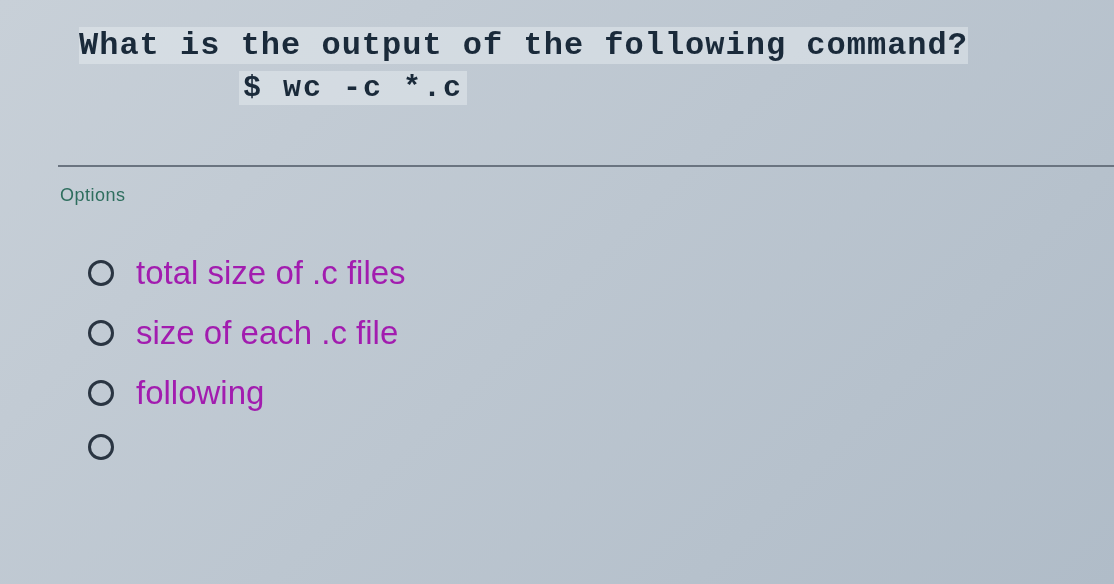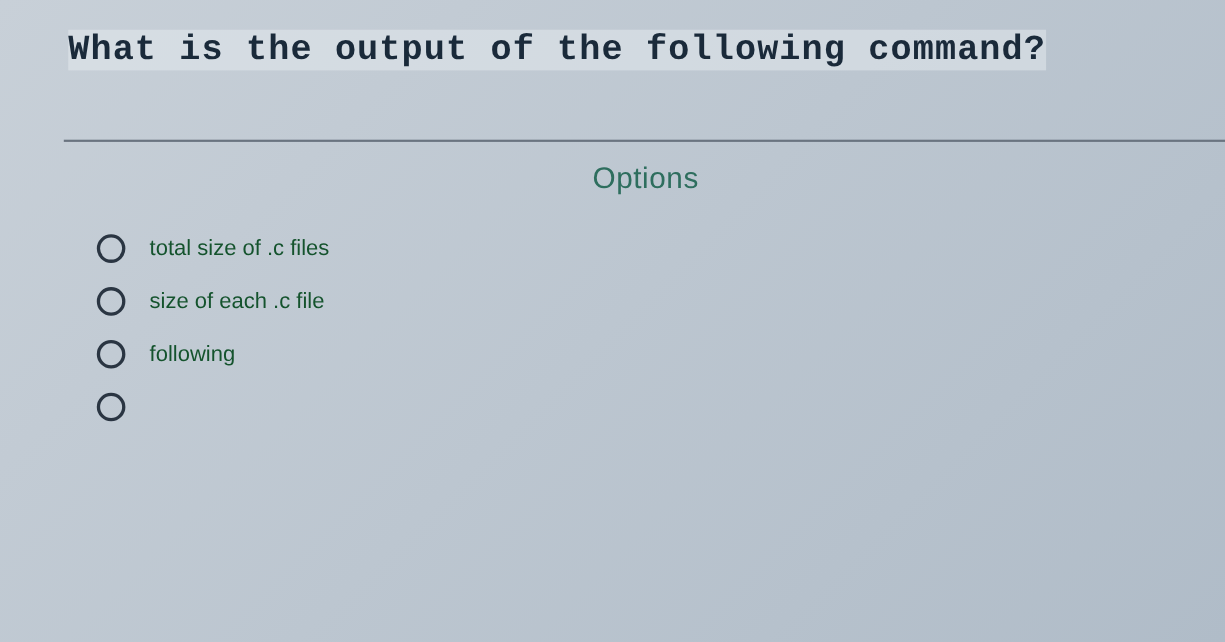--- a/index.html
+++ b/index.html
@@ -5,21 +5,21 @@
   * { box-sizing: border-box; margin: 0; padding: 0; }
   body {
     width: 1114px;
     height: 584px;
     background: linear-gradient(135deg, #c8d0d8 0%, #b0bcc8 100%);
     font-family: Arial, Helvetica, sans-serif;
     padding: 0;
     overflow: hidden;
   }
   .question-block {
-    margin: 22px 60px 0 54px;
+    margin: 22px 60px 0 71px;
     padding: 2px 8px 8px 8px;
   }
   .question-text {
     font-family: "Courier New", Courier, monospace;
     font-weight: bold;
     font-size: 32px;
     color: #1a2a3a;
     letter-spacing: 1px;
     line-height: 1.35;
     background: rgba(230,235,240,0.5);
@@ -41,54 +41,56 @@
     border: none;
     border-top: 2px solid #6a7480;
     margin: 52px 0 0 58px;
     width: calc(100% - 58px);
   }
   .options-section {
     margin: 18px 0 0 60px;
   }
   .options-heading {
     font-family: Arial, sans-serif;
-    font-size: 27px;
+    font-size: 18px;
     color: #2e6e5e;
     font-weight: 400;
-    margin-bottom: 35px;
+    margin-bottom: 48px;
     letter-spacing: 0.5px;
-    text-align: center;
   }
   .option-row {
     display: flex;
     align-items: center;
     margin: 0 0 22px 28px;
     cursor: pointer;
   }
   .radio {
     width: 26px;
     height: 26px;
     border: 3px solid #2a3542;
     border-radius: 50%;
     flex: 0 0 auto;
     margin-right: 22px;
     background: transparent;
   }
   .option-label {
     font-family: Arial, sans-serif;
-    font-size: 20px;
-    color: #14532d;
+    font-size: 33px;
+    color: #a21caf;
     font-weight: 400;
   }
 </style>
 </head>
 <body>
 
 <div class="question-block">
   <span class="question-text">What is the output of the following command?</span>
+  <div>
+    <span class="command-line">$ wc  -c  *.c</span>
+  </div>
 </div>
 
 <hr class="divider">
 
 <div class="options-section">
   <div class="options-heading">Options</div>
 
   <div class="option-row">
     <span class="radio"></span>
     <span class="option-label">total size of .c files</span>

